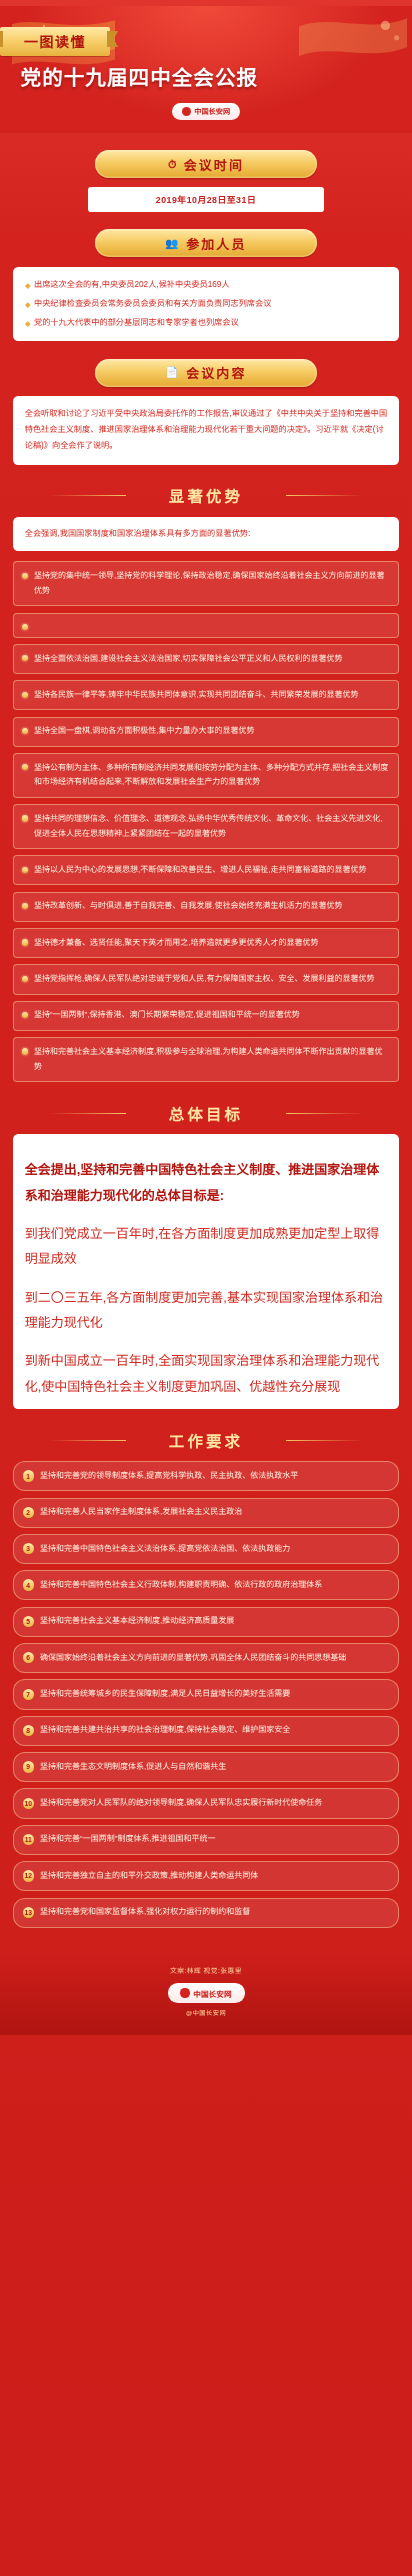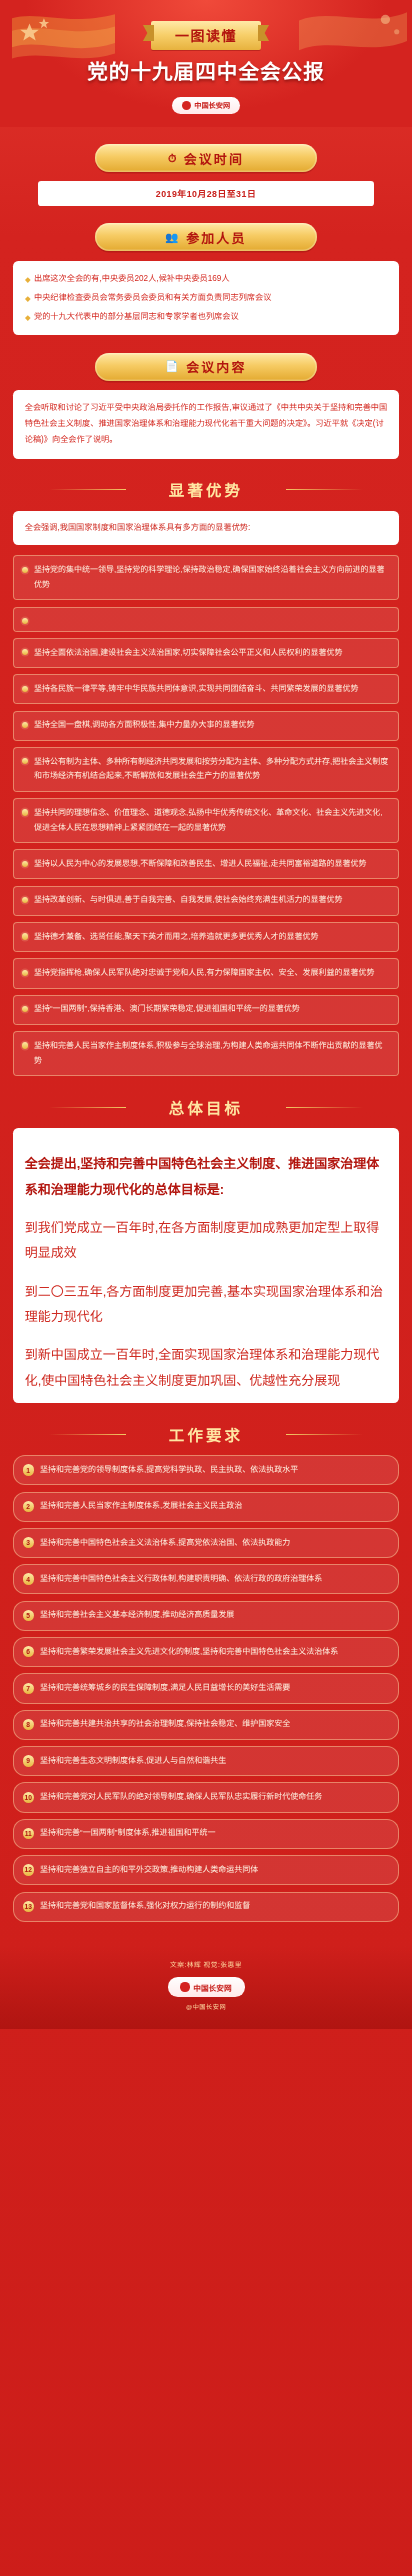--- a/index.html
+++ b/index.html
@@ -15,23 +15,24 @@
     min-height: 3939px;
     background: linear-gradient(180deg, #e0352c 0%, #d4231f 6%, #cf1f1b 50%, #c81a17 100%);
     position: relative;
     overflow: hidden;
   }
 
   
   .header {
     position: relative;
     padding: 20.6px 0 12.4px 0;
-    text-align: center;
+    text-align: left;
     background:
       radial-gradient(ellipse at 50% 0%, #f04a3a 0%, #d4231f 62%);
+    margin-top: 6px;
   }
   .flag-deco {
     position: absolute;
     left: 12.4px; top: 9.3px;
     width: 103px; height: 62px;
     opacity: 0.95;
   }
   .flag-deco2 {
     position: absolute;
     right: 5.2px; top: 5.2px;
@@ -122,21 +123,21 @@
     top: 50%;
     width: 77px; height: 1px;
     background: linear-gradient(90deg, rgba(255,214,130,0) 0%, #f3c964 100%);
   }
   .sec-title-plain::before { left: 36px; }
   .sec-title-plain::after  { right: 36px; transform: scaleX(-1); }
 
   
   .date-bar {
     margin: 0 auto;
-    width: 336px;
+    width: 236px;
     background: #ffffff;
     color: #c8201c;
     font-size: 8.8px;
     text-align: center;
     padding: 5.7px 0;
     border-radius: 3.1px;
     font-weight: bold;
     letter-spacing: 0.5px;
   }
   .white-card {
@@ -372,21 +373,21 @@
         <div class="adv-item">
           <span class="adv-bullet"></span>
           <div class="adv-text">坚持党指挥枪,确保人民军队绝对忠诚于党和人民,有力保障国家主权、安全、发展利益的显著优势</div>
         </div>
         <div class="adv-item">
           <span class="adv-bullet"></span>
           <div class="adv-text">坚持“一国两制”,保持香港、澳门长期繁荣稳定,促进祖国和平统一的显著优势</div>
         </div>
         <div class="adv-item">
           <span class="adv-bullet"></span>
-          <div class="adv-text">坚持和完善人民当家作主制度体系,积极参与全球治理,为构建人类命运共同体不断作出贡献的显著优势</div>
+          <div class="adv-text">坚持和完善社会主义基本经济制度,积极参与全球治理,为构建人类命运共同体不断作出贡献的显著优势</div>
         </div>
       </div>
   </div>
 
   <div class="section">
     <div class="sec-title-plain">总体目标</div>
     <div class="goal-card" id="goal-card">
         <p class="goal-lead goal-block">全会提出,坚持和完善中国特色社会主义制度、推进国家治理体系和治理能力现代化的总体目标是:</p>
         <p class="goal-block">到我们党成立一百年时,在各方面制度更加成熟更加定型上取得明显成效</p>
         <p class="goal-block">到二〇三五年,各方面制度更加完善,基本实现国家治理体系和治理能力现代化</p>
@@ -412,21 +413,21 @@
         <div class="req-item">
           <span class="req-num">4</span>
           <div class="req-text">坚持和完善中国特色社会主义行政体制,构建职责明确、依法行政的政府治理体系</div>
         </div>
         <div class="req-item">
           <span class="req-num">5</span>
           <div class="req-text">坚持和完善社会主义基本经济制度,推动经济高质量发展</div>
         </div>
         <div class="req-item">
           <span class="req-num">6</span>
-          <div class="req-text">坚持和完善繁荣发展社会主义先进文化的制度,坚持和完善中国特色社会主义法治体系</div>
+          <div class="req-text">确保国家始终沿着社会主义方向前进的显著优势,巩固全体人民团结奋斗的共同思想基础</div>
         </div>
         <div class="req-item">
           <span class="req-num">7</span>
           <div class="req-text">坚持和完善统筹城乡的民生保障制度,满足人民日益增长的美好生活需要</div>
         </div>
         <div class="req-item">
           <span class="req-num">8</span>
           <div class="req-text">坚持和完善共建共治共享的社会治理制度,保持社会稳定、维护国家安全</div>
         </div>
         <div class="req-item">

